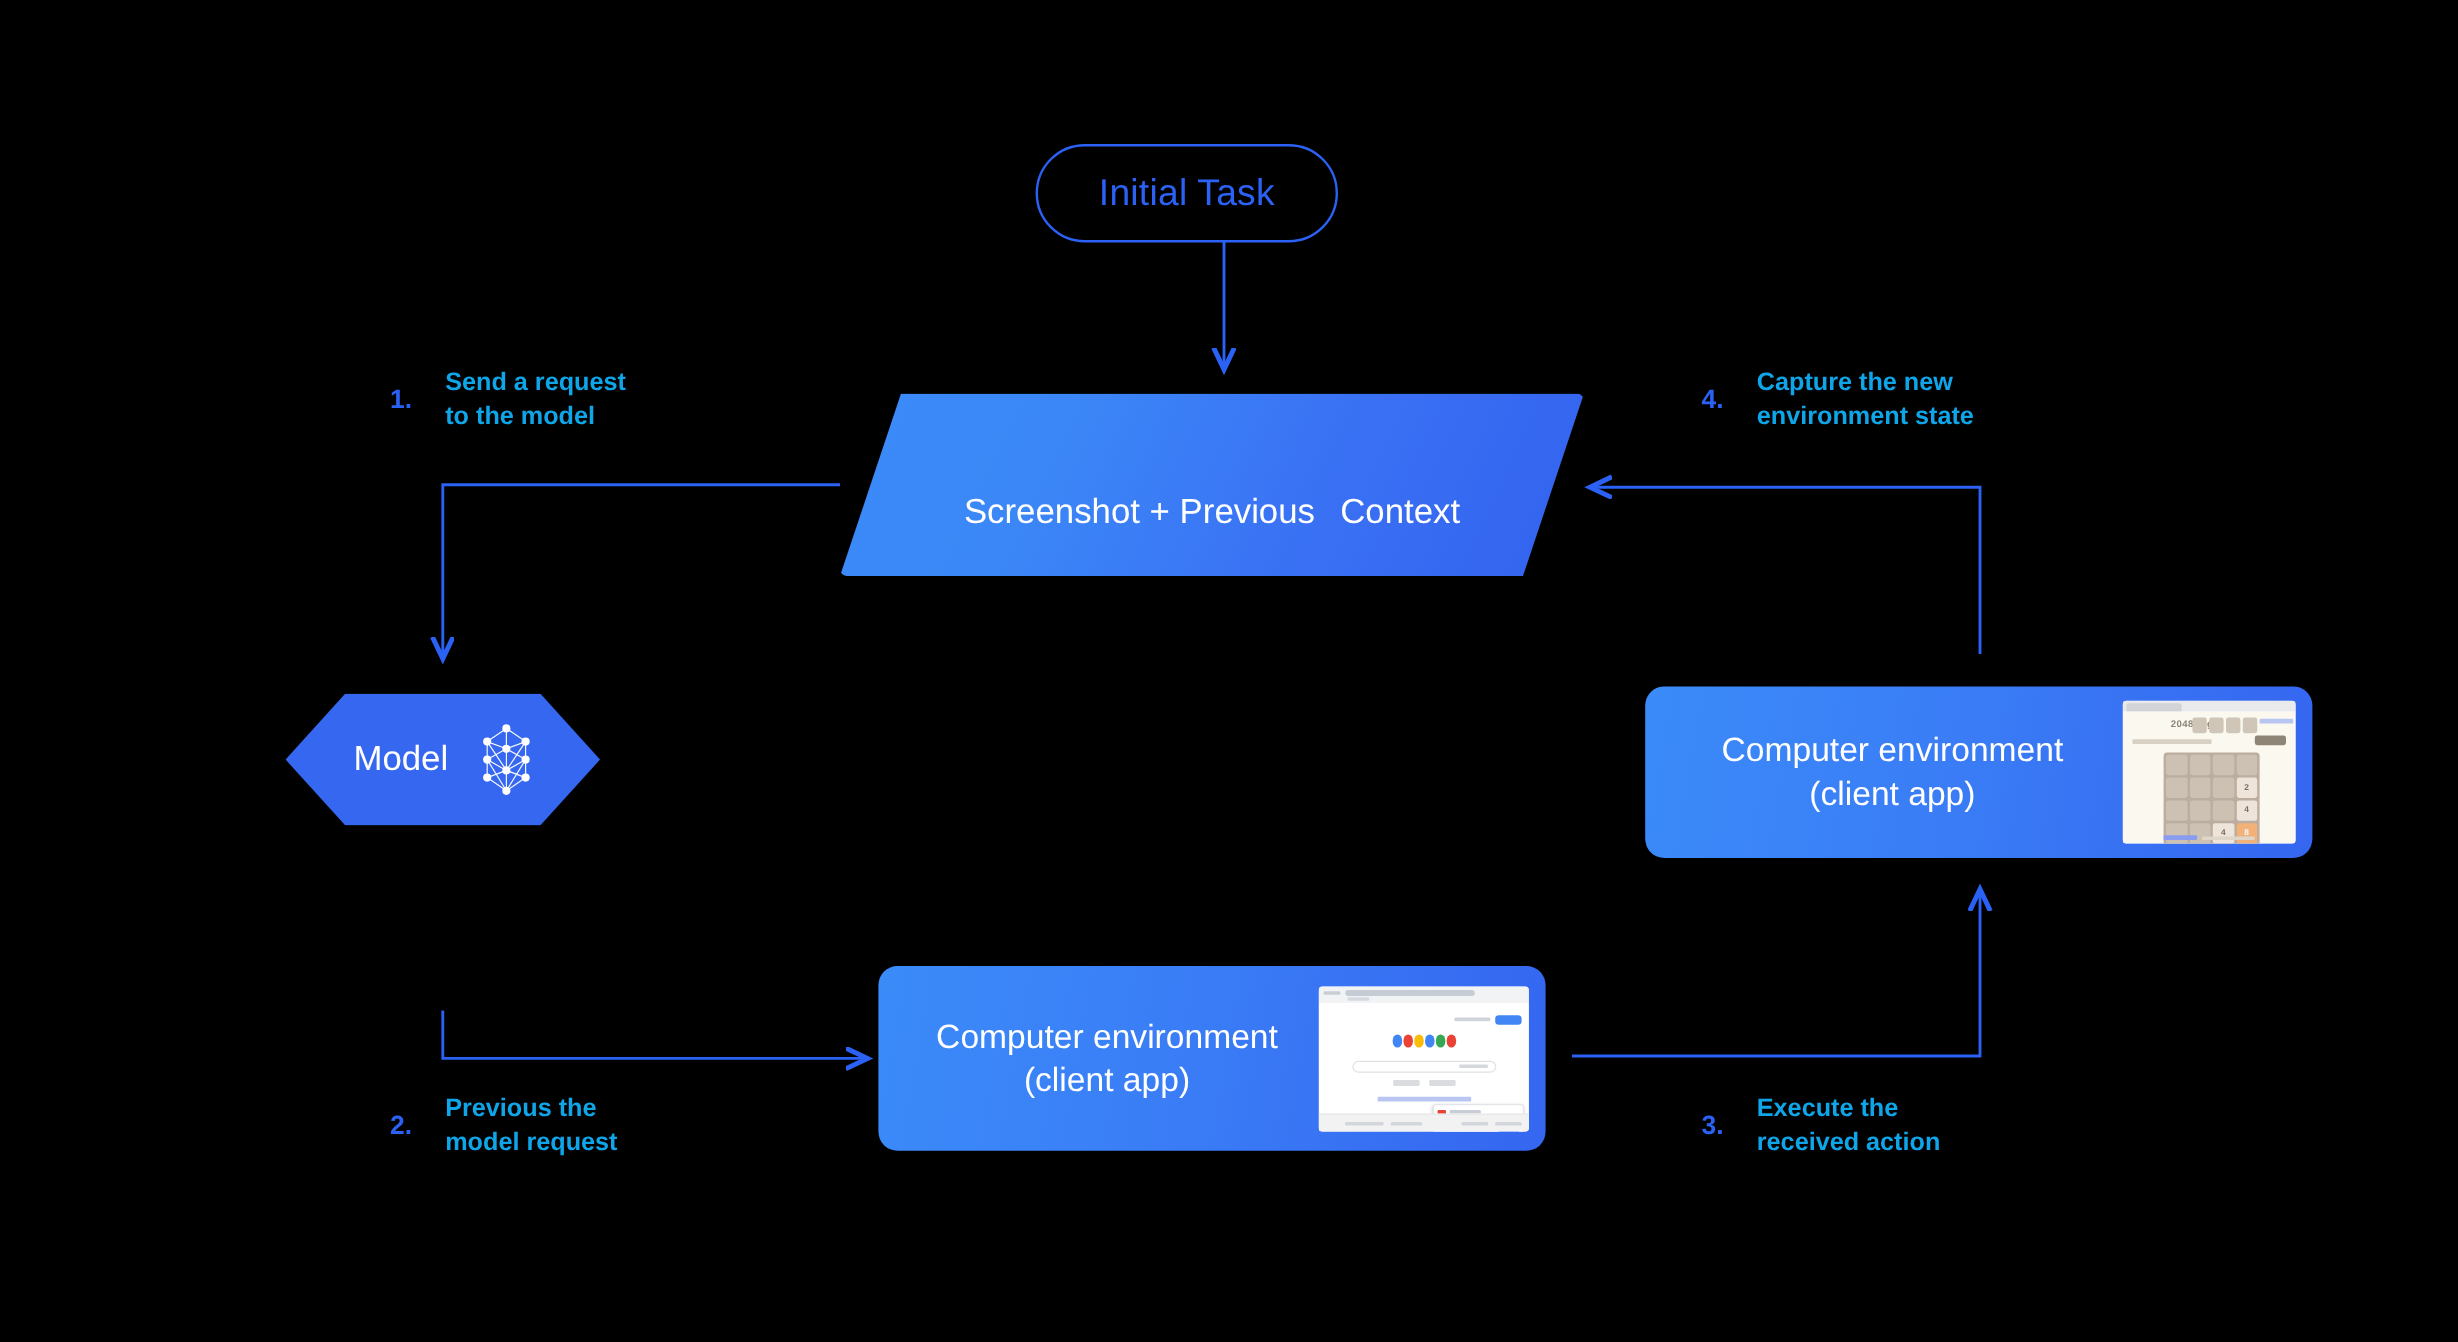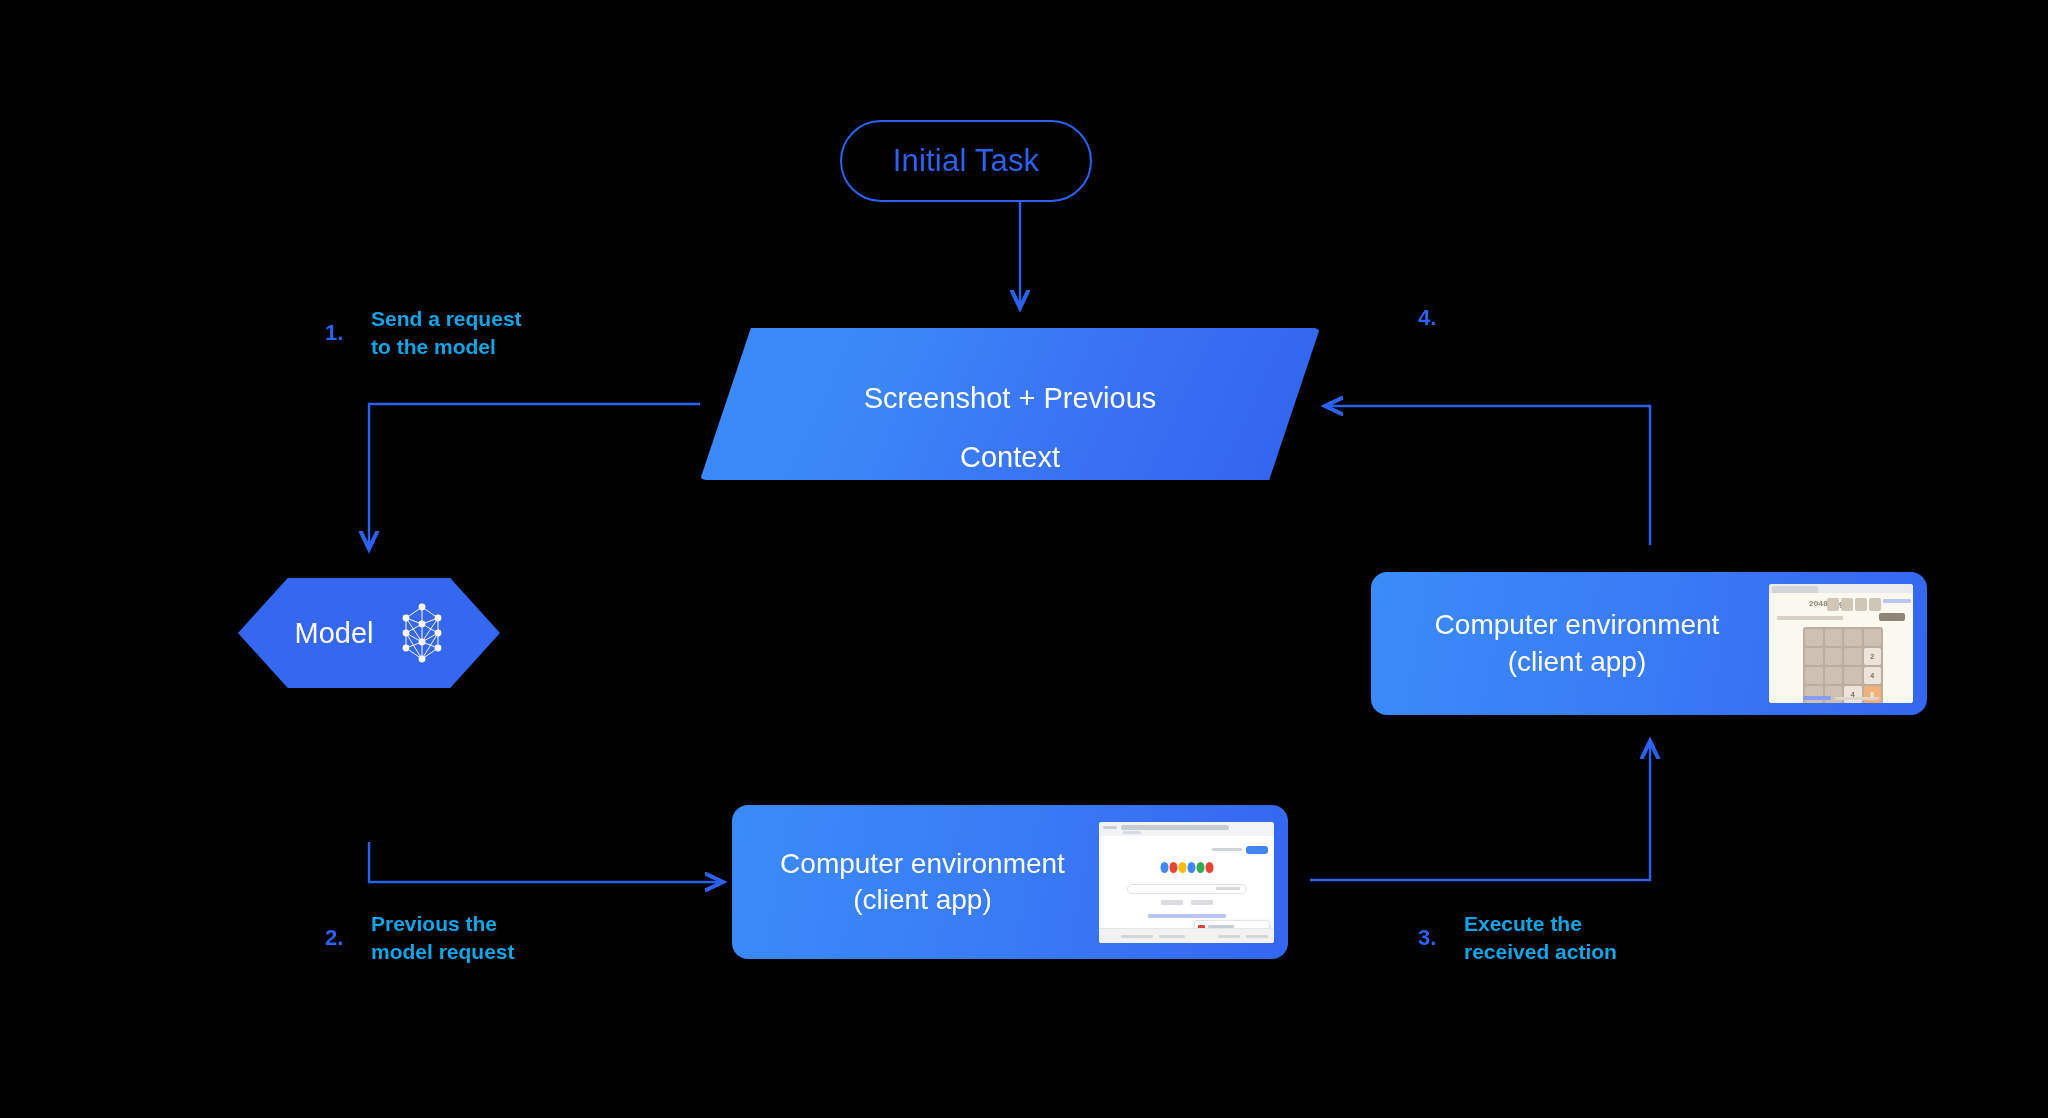--- a/index.html
+++ b/index.html
@@ -2,36 +2,36 @@
 <html><head>
 <meta charset="utf-8">
 <style>
   html,body{margin:0;padding:0;background:#000;}
   body{width:2048px;height:1118px;position:relative;overflow:hidden;
        font-family:"Liberation Sans",sans-serif;}
   #stage{position:absolute;inset:0;}
 
   
   .pill{
-    position:absolute;left:840px;top:120px;width:248px;height:78px;
+    position:absolute;left:863px;top:120px;width:248px;height:78px;
     border:2.5px solid #2B62F5;border-radius:42px;
     display:flex;align-items:center;justify-content:center;
     color:#2B62F5;font-size:31px;letter-spacing:.2px;
   }
 
   
   .para-wrap{position:absolute;left:700px;top:328px;width:620px;height:152px;}
   .para{
     position:absolute;inset:0;
     background:linear-gradient(115deg,#3B8BF9 0%,#3B87F7 28%,#3A72F4 62%,#3362EF 100%);
     clip-path:polygon(8.2% 0%, 100% 0%, 91.8% 100%, 0% 100%);
     border-radius:6px;
   }
   .para-label{
-    position:absolute;inset:0;display:flex;flex-direction:column;
+    position:absolute;inset:0;display:flex;flex-direction:row;
     align-items:center;justify-content:center;gap:21px;
     color:#fff;font-size:29px;line-height:1.28;text-align:center;margin-top:48px;
   }
 
   
   .hex-wrap{position:absolute;left:238px;top:578px;width:262px;height:110px;}
   .hex{
     position:absolute;inset:0;background:#3667F0;
     clip-path:polygon(19% 0%, 81% 0%, 100% 50%, 81% 100%, 19% 100%, 0% 50%);
   }
@@ -291,20 +291,24 @@
   <div class="step s1">
     <div class="step-num">1.</div>
     <div class="step-text">
       <div>Send a request</div>
       <div>to the model</div>
     </div>
   </div>
 
   <div class="step s4">
     <div class="step-num">4.</div>
+    <div class="step-text">
+      <div>Capture the new</div>
+      <div>environment state</div>
+    </div>
   </div>
 
   <div class="step s2">
     <div class="step-num">2.</div>
     <div class="step-text">
       <div>Previous the</div>
       <div>model request</div>
     </div>
   </div>
 

